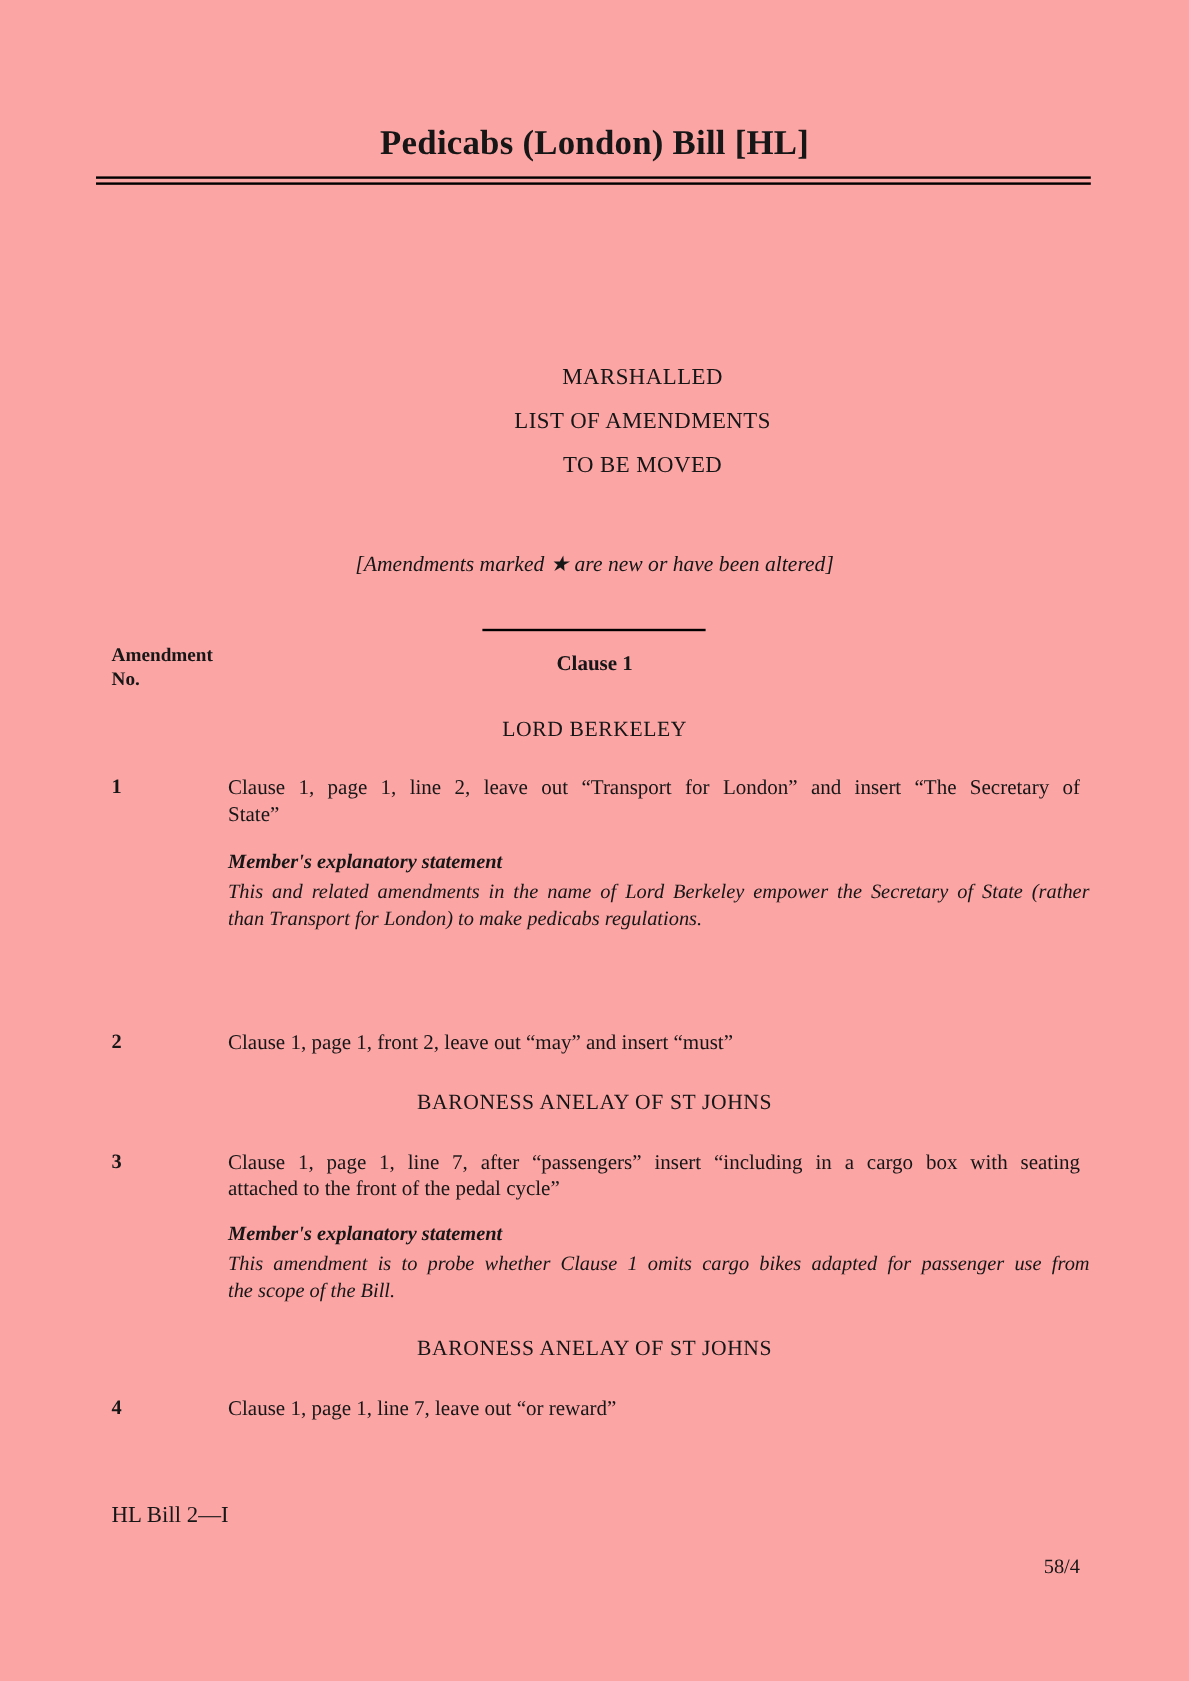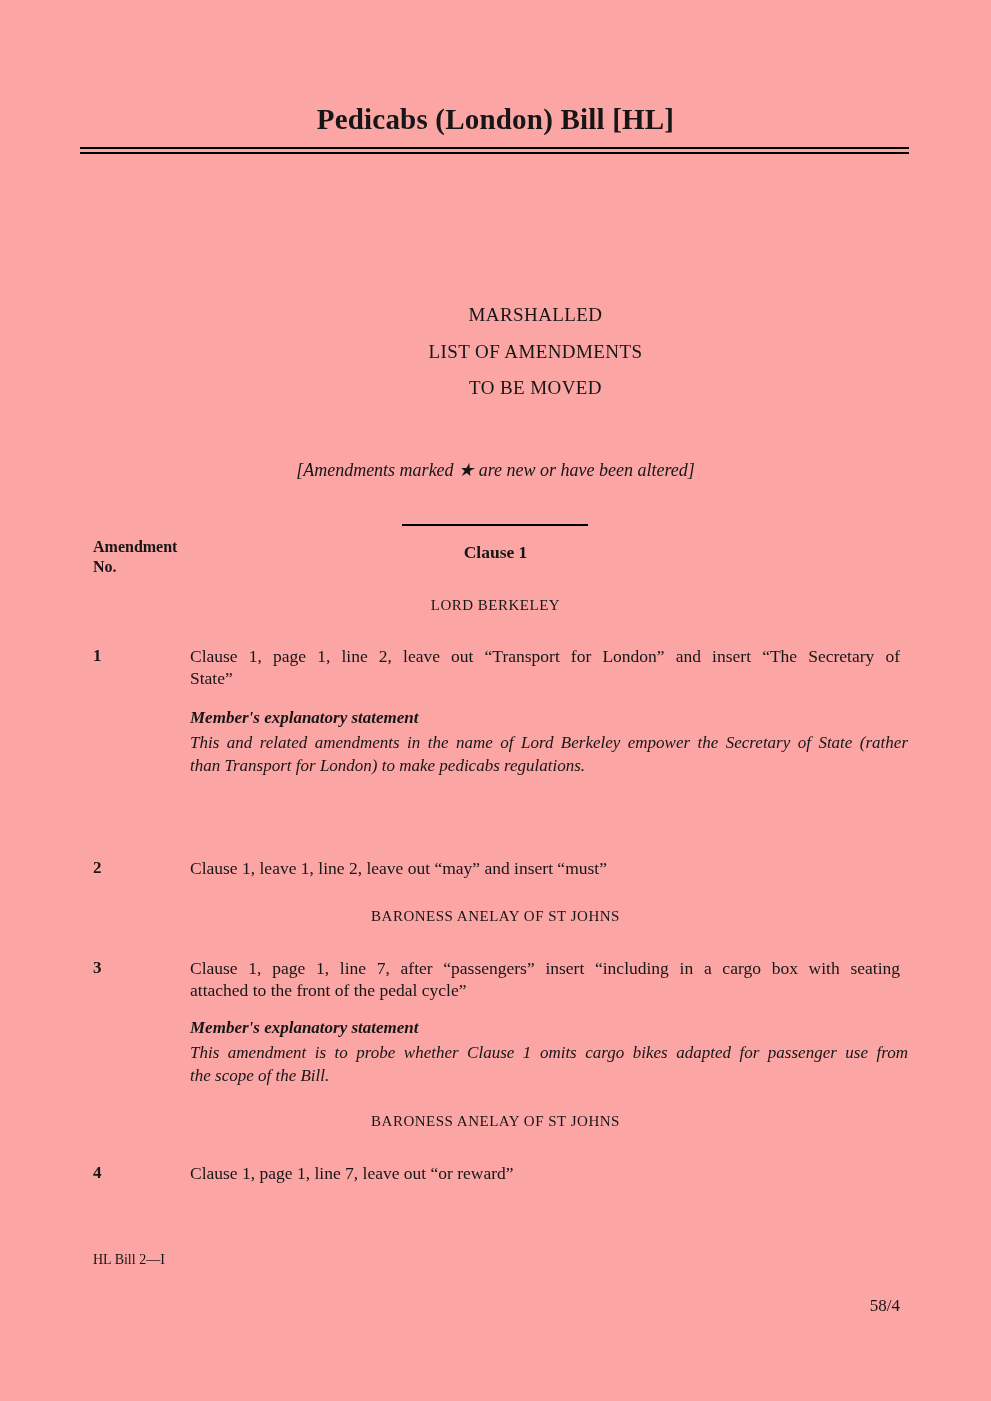--- a/index.html
+++ b/index.html
@@ -37,40 +37,40 @@
   .amdno{
     top:537px;left:93px;width:120px;
     font-size:16px;font-weight:bold;line-height:19.5px;
   }
   .clause-head{
     top:542px;left:0;width:991px;text-align:center;
     font-size:17.5px;font-weight:bold;
   }
   .sponsor{
     left:0;width:991px;text-align:center;
-    font-size:15px;letter-spacing:0.5px;
+    font-size:18px;letter-spacing:0.5px;
   }
   .amd-num{
     left:93px;width:60px;
     font-size:17px;font-weight:bold;
   }
   .amd-text{
     left:190px;width:710px;
     font-size:17.5px;line-height:21.5px;
   }
   .expl-label{
     left:190px;width:718px;
     font-size:17px;font-weight:bold;font-style:italic;
   }
   .expl-text{
     left:190px;width:718px;
     font-size:17px;font-style:italic;line-height:23px;
   }
   .footer-left{
-    top:1252px;left:93px;font-size:14px;font-family:Liberation Serif, serif;
+    top:1252px;left:93px;font-size:19px;font-family:Liberation Serif, serif;
   }
   .footer-right{
     top:1252px;right:91px;font-size:17px;margin-top:44px;
   }
 </style>
 </head>
 <body>
 
 <div class="page">
 
@@ -101,21 +101,21 @@
     <div class="line">State”</div>
   </div>
   <div class="abs expl-label" style="top:708px">Member's explanatory statement</div>
   <div class="abs expl-text" style="top:731px">
     <div class="line j">This and related amendments in the name of Lord Berkeley empower the Secretary of State (rather</div>
     <div class="line">than Transport for London) to make pedicabs regulations.</div>
   </div>
 
   <div class="abs amd-num" style="top:858px">2</div>
   <div class="abs amd-text" style="top:858px">
-    <div class="line">Clause 1, leave 1, line 2, leave out “may” and insert “must”</div>
+    <div class="line">Clause 1, page 1, front 2, leave out “may” and insert “must”</div>
   </div>
 
   <div class="abs sponsor" style="top:908px">BARONESS ANELAY OF ST JOHNS</div>
   <div class="abs amd-num" style="top:958px">3</div>
   <div class="abs amd-text" style="top:958px">
     <div class="line j">Clause 1, page 1, line 7, after “passengers” insert “including in a cargo box with seating</div>
     <div class="line">attached to the front of the pedal cycle”</div>
   </div>
   <div class="abs expl-label" style="top:1018px">Member's explanatory statement</div>
   <div class="abs expl-text" style="top:1041px">

